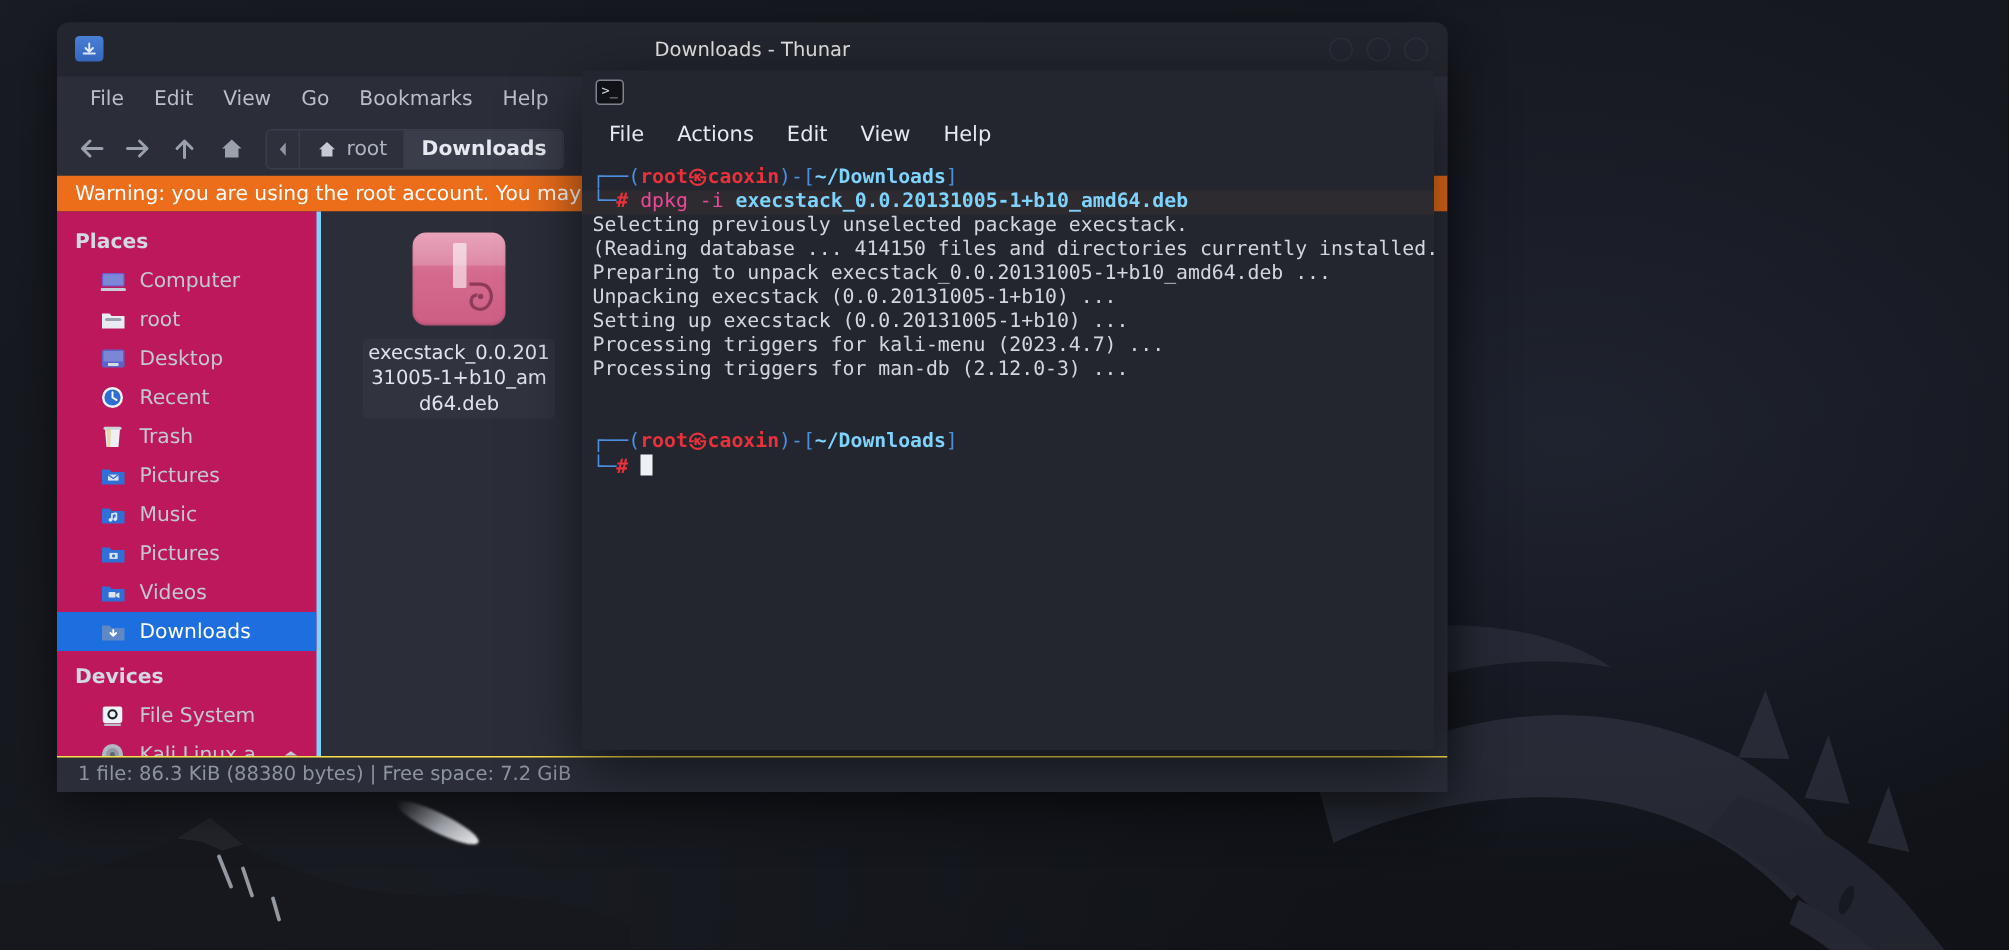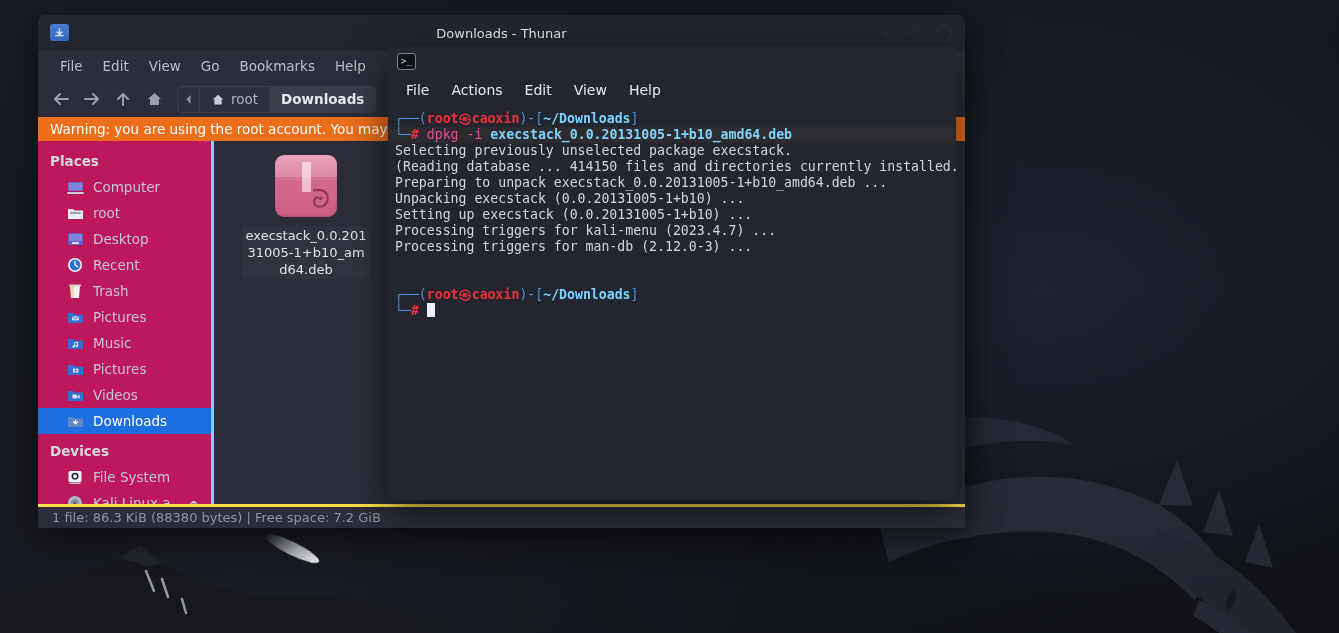--- a/index.html
+++ b/index.html
@@ -201,21 +201,21 @@
     background: #31343f;
     padding: 1px 3px;
     border-radius: 3px;
   }
   .th-status {
     height: 24px;
     background: #2b2e39;
     display: flex; align-items: center;
     padding-left: 14px;
     font-size: 13px; color: #8d94a1;
-    border-top: 3px solid #fde047;
+    border-top: 1px solid #fde047;
     white-space: nowrap;
   }
 
   
   #terminal {
     position: absolute;
     left: 388px; top: 47px;
     width: 568px; height: 453px;
     background: #24262f;
     box-shadow: 0 12px 40px rgba(0,0,0,0.6);

